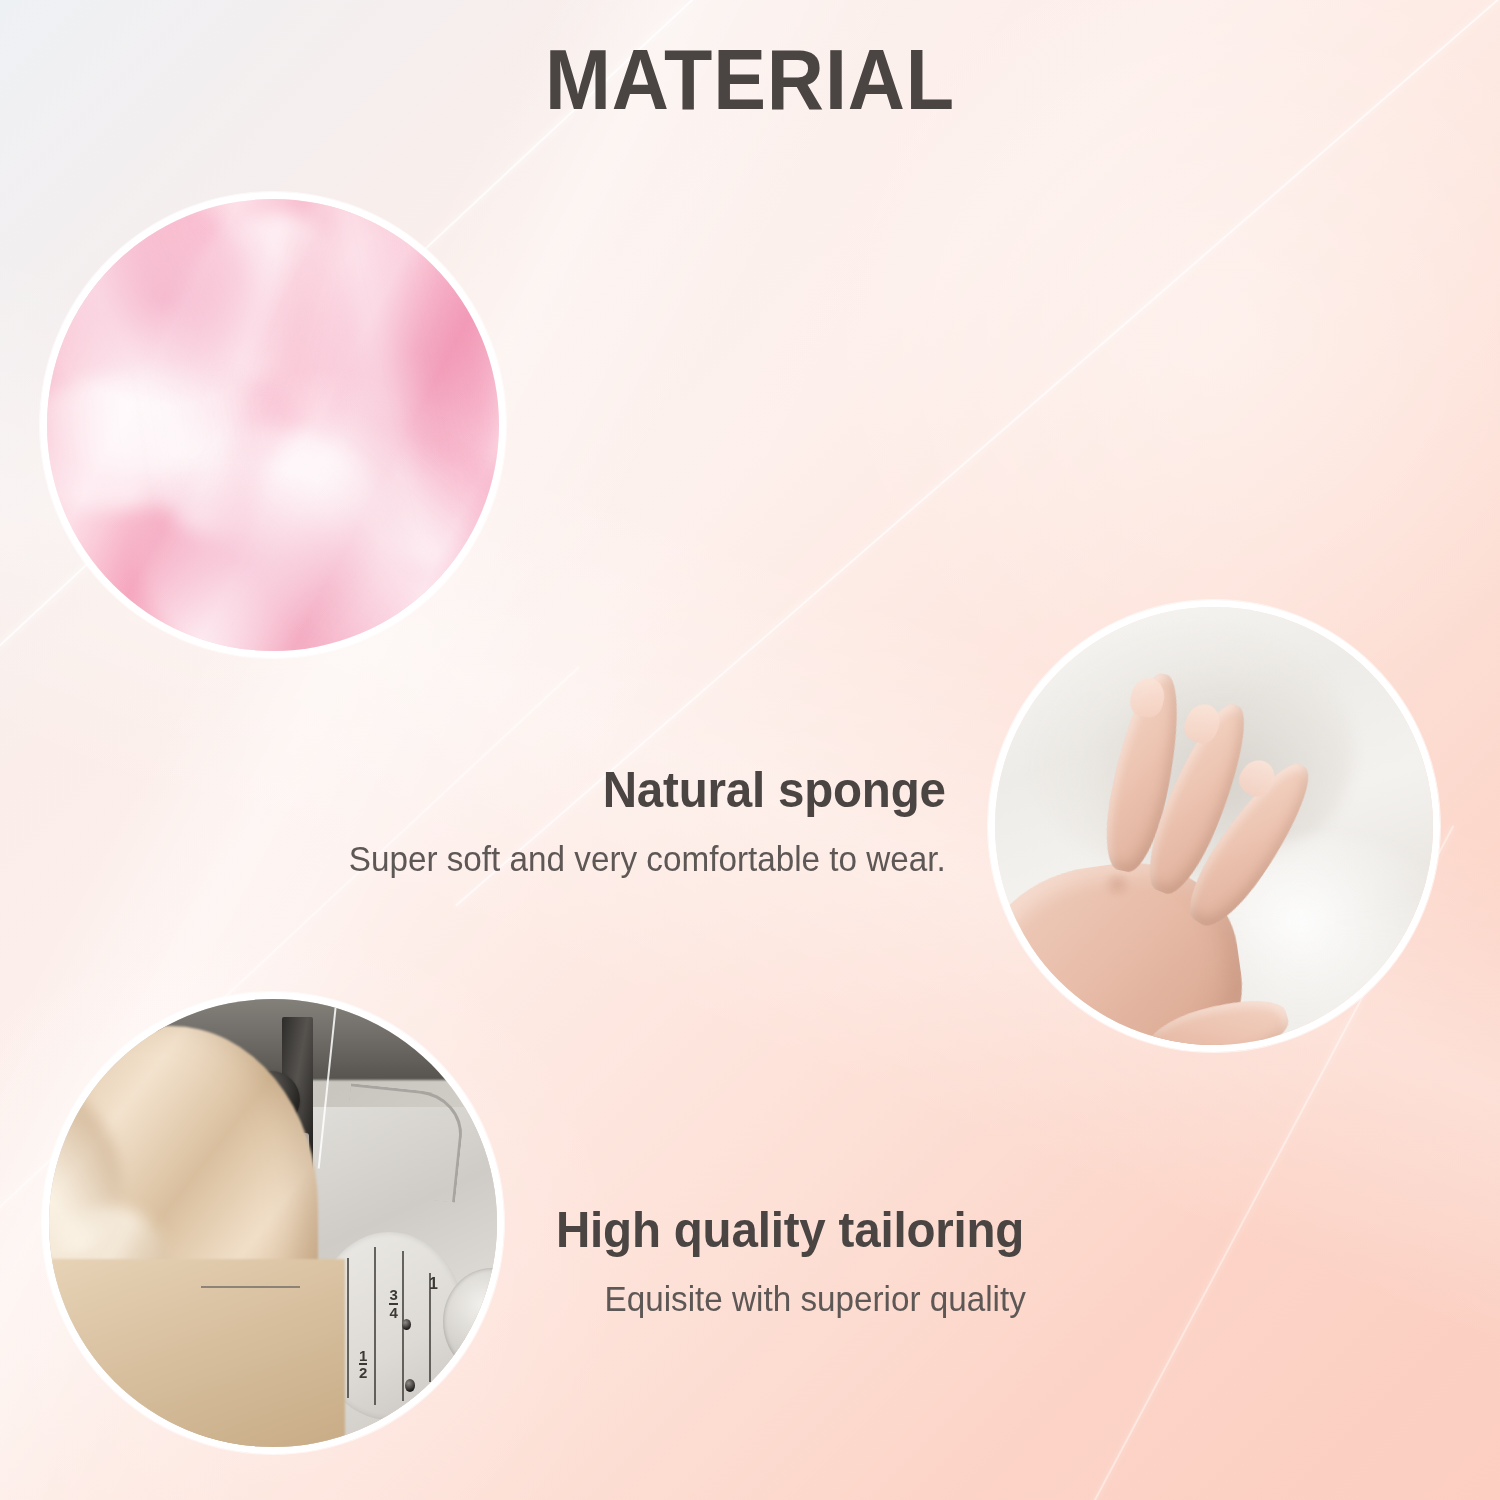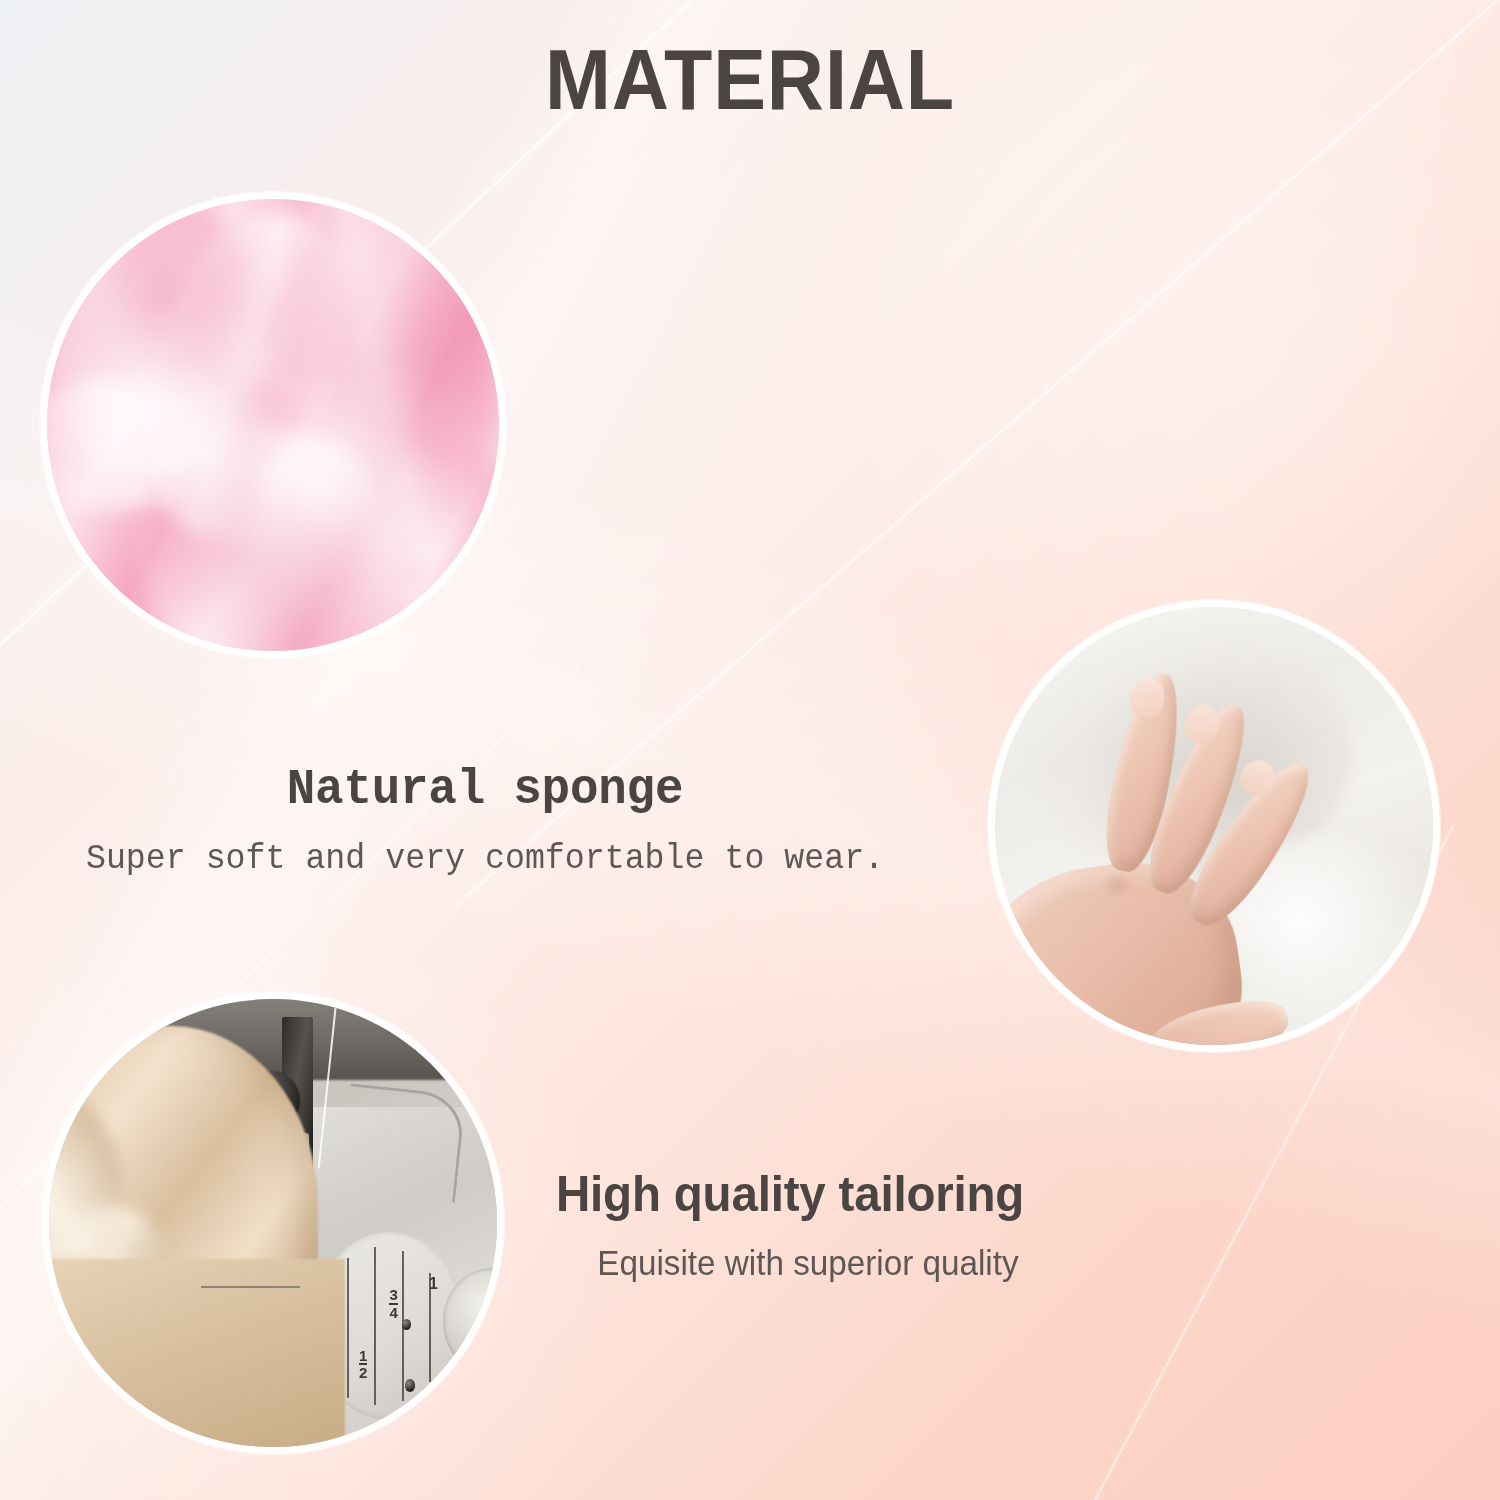--- a/index.html
+++ b/index.html
@@ -315,24 +315,24 @@
   }
   .tblock .sub {
     font-size:35px; font-weight:400; color:#5d5856;
     line-height:1.2; margin-top:20px; white-space:nowrap;
     transform:scaleX(0.95); transform-origin:inherit;
   }
 
   #block-satin   { left:588px; top:368px; text-align:left; }
   #block-satin .heading, #block-satin .sub { transform-origin:left center; }
 
-  #block-sponge  { left:0; top:762px; width:970px; text-align:center;font-family:Liberation Mono, monospace; }
+  #block-sponge  { left:0; top:762px; width:970px; text-align:right; }
   #block-sponge .heading, #block-sponge .sub { transform-origin:center center; }
 
-  #block-tailor  { left:556px; top:1166px; text-align:center; }
+  #block-tailor  { left:556px; top:1202px; text-align:right; }
   #block-tailor .heading { transform-origin:left center; }
   #block-tailor .sub { transform-origin:left center; margin-left:34px; }
 </style>
 </head>
 <body>
 
 <div class="poster">
 
   <div class="bg-wash-a"></div>
   <div class="bg-wash-b"></div>

